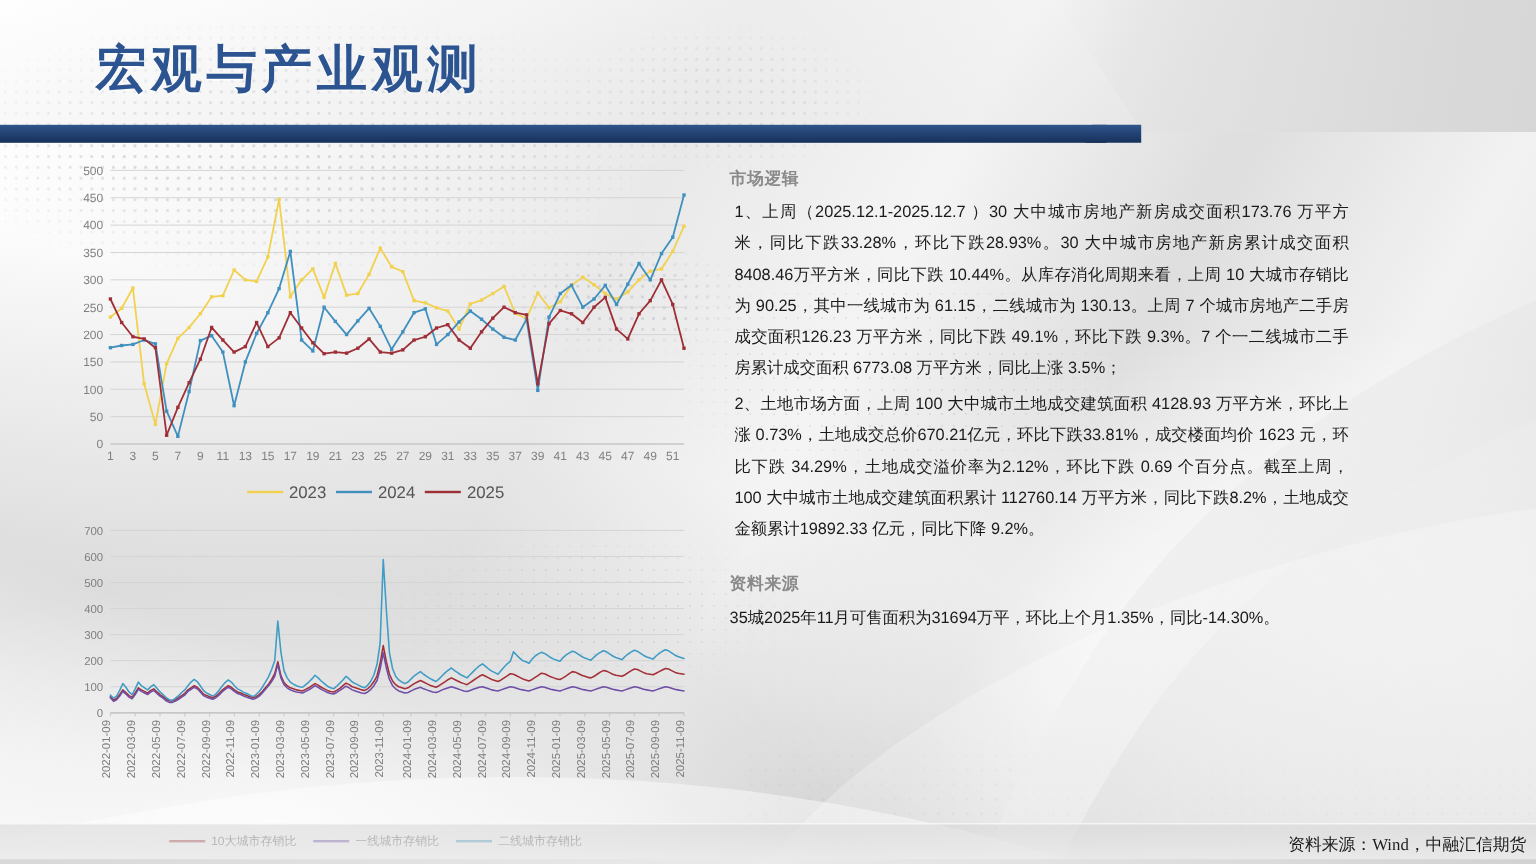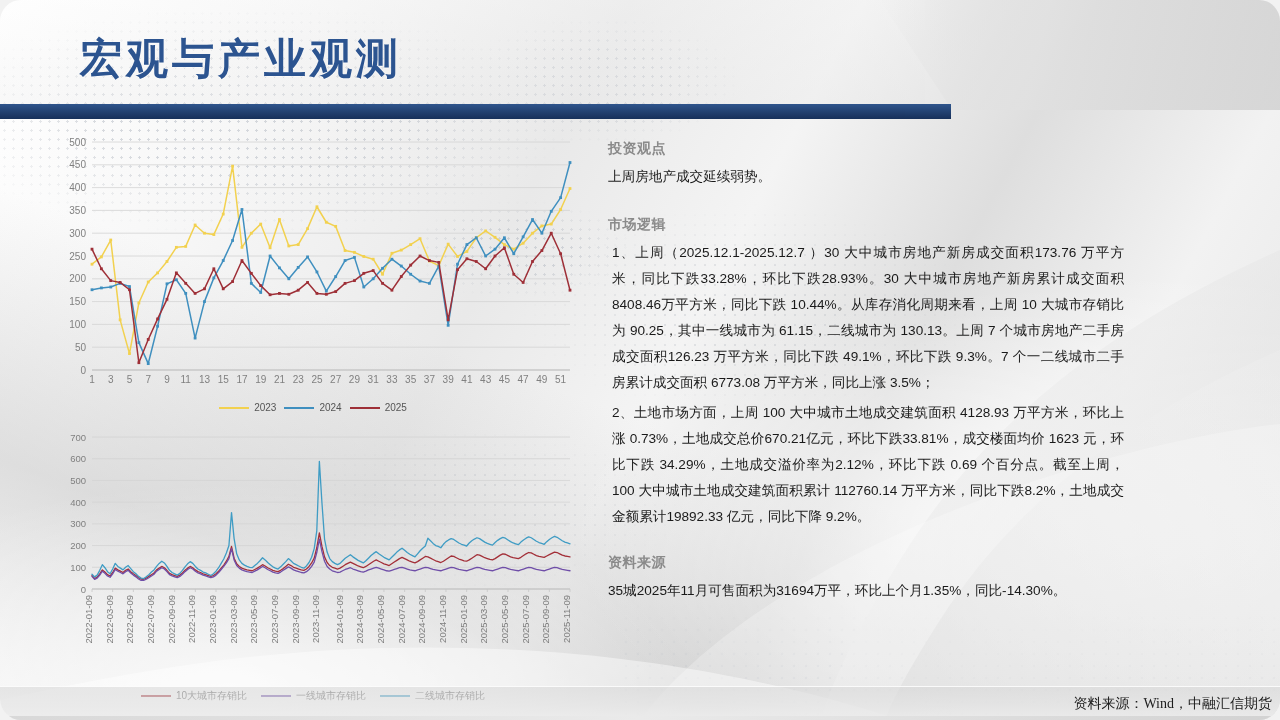--- a/index.html
+++ b/index.html
@@ -1,21 +1,21 @@
 <!DOCTYPE html>
 <html><head>
 <meta charset="utf-8">
 <style>
   html,body{margin:0;padding:0;}
   body{
     width:1280px;height:720px;overflow:hidden;
     font-family:"Liberation Sans","DejaVu Sans",sans-serif;
     background:#f2f2f2;position:relative;
   }
-  #slide{position:absolute;inset:0;width:1280px;height:720px;overflow:hidden;background:#efefef;border-radius:21px;}
+  #slide{position:absolute;inset:0;width:1280px;height:720px;overflow:hidden;background:#efefef;}
 
   
   .bg-base{position:absolute;inset:0;
     background:
       linear-gradient(118deg,#ffffff 0%,#f7f7f7 18%,#e9e9e9 38%,#f4f4f4 52%,#dedede 66%,#f2f2f2 80%,#e2e2e2 100%);
   }
   .bg-sheen{position:absolute;inset:0;
     background:
       radial-gradient(ellipse 900px 420px at 88% 74%, rgba(255,255,255,.95) 0%, rgba(255,255,255,0) 62%),
       radial-gradient(ellipse 700px 320px at 18% 96%, rgba(255,255,255,.8) 0%, rgba(255,255,255,0) 65%),
@@ -72,21 +72,21 @@
   .left-col{position:absolute;left:48px;top:132px;width:530px;height:560px;}
   .right-col{position:absolute;left:608px;top:140px;width:520px;}
 
   
   .chart-box{position:relative;}
   .chart-svg{display:block;}
   .legend{display:flex;justify-content:center;align-items:center;gap:8px;
     font-size:10.5px;color:#595959;margin-top:2px;}
   .legend-item{display:flex;align-items:center;gap:5px;}
   .legend-line{display:inline-block;width:30px;height:0;border-top:2px solid #000;}
-  .legend-label{font-family:"Liberation Sans",sans-serif;font-size:10px;color:#555;}
+  .legend-label{font-family:"Liberation Sans",sans-serif;font-size:14px;color:#555;}
   .legend-cn .legend-label{font-size:10px;}
 
   
   .sec-head{font-size:14px;font-weight:700;color:#8a8a8a;
     font-family:"Liberation Sans","DejaVu Sans",sans-serif;margin:0 0 6px 0;letter-spacing:.5px;}
   .sec-body{font-size:13.6px;color:#1a1a1a;line-height:26px;margin:0;
     font-family:"Liberation Sans","DejaVu Sans",sans-serif;text-align:justify;}
   .blk{margin-bottom:26px;}
   .blk-logic{margin-bottom:24px;}
   .para{margin:4px;}
@@ -449,24 +449,20 @@
             <span class="legend-line" style="border-top-color: rgb(63, 156, 196);"></span>
             <span class="legend-label">二线城市存销比</span>
           </div>
         </div>
     </div>
 
   </div>
 
   <div class="right-col">
 
-    <div class="blk">
-      <div class="sec-head">投资观点</div>
-      <p class="sec-body">上周房地产成交延续弱势。</p>
-    </div>
 
     <div class="blk-logic">
       <div class="sec-head">市场逻辑</div>
       <p class="sec-body para">1、上周（2025.12.1-2025.12.7 ）30 大中城市房地产新房成交面积173.76 万平方米，同比下跌33.28%，环比下跌28.93%。30 大中城市房地产新房累计成交面积8408.46万平方米，同比下跌 10.44%。从库存消化周期来看，上周 10 大城市存销比为 90.25，其中一线城市为 61.15，二线城市为 130.13。上周 7 个城市房地产二手房成交面积126.23 万平方米，同比下跌 49.1%，环比下跌 9.3%。7 个一二线城市二手房累计成交面积 6773.08 万平方米，同比上涨 3.5%；</p>
       <p class="sec-body para">2、土地市场方面，上周 100 大中城市土地成交建筑面积 4128.93 万平方米，环比上涨 0.73%，土地成交总价670.21亿元，环比下跌33.81%，成交楼面均价 1623 元，环比下跌 34.29%，土地成交溢价率为2.12%，环比下跌 0.69 个百分点。截至上周，100 大中城市土地成交建筑面积累计 112760.14 万平方米，同比下跌8.2%，土地成交金额累计19892.33 亿元，同比下降 9.2%。</p>
     </div>
 
     <div class="blk">
       <div class="sec-head">资料来源</div>
       <p class="sec-body">35城2025年11月可售面积为31694万平，环比上个月1.35%，同比-14.30%。</p>

